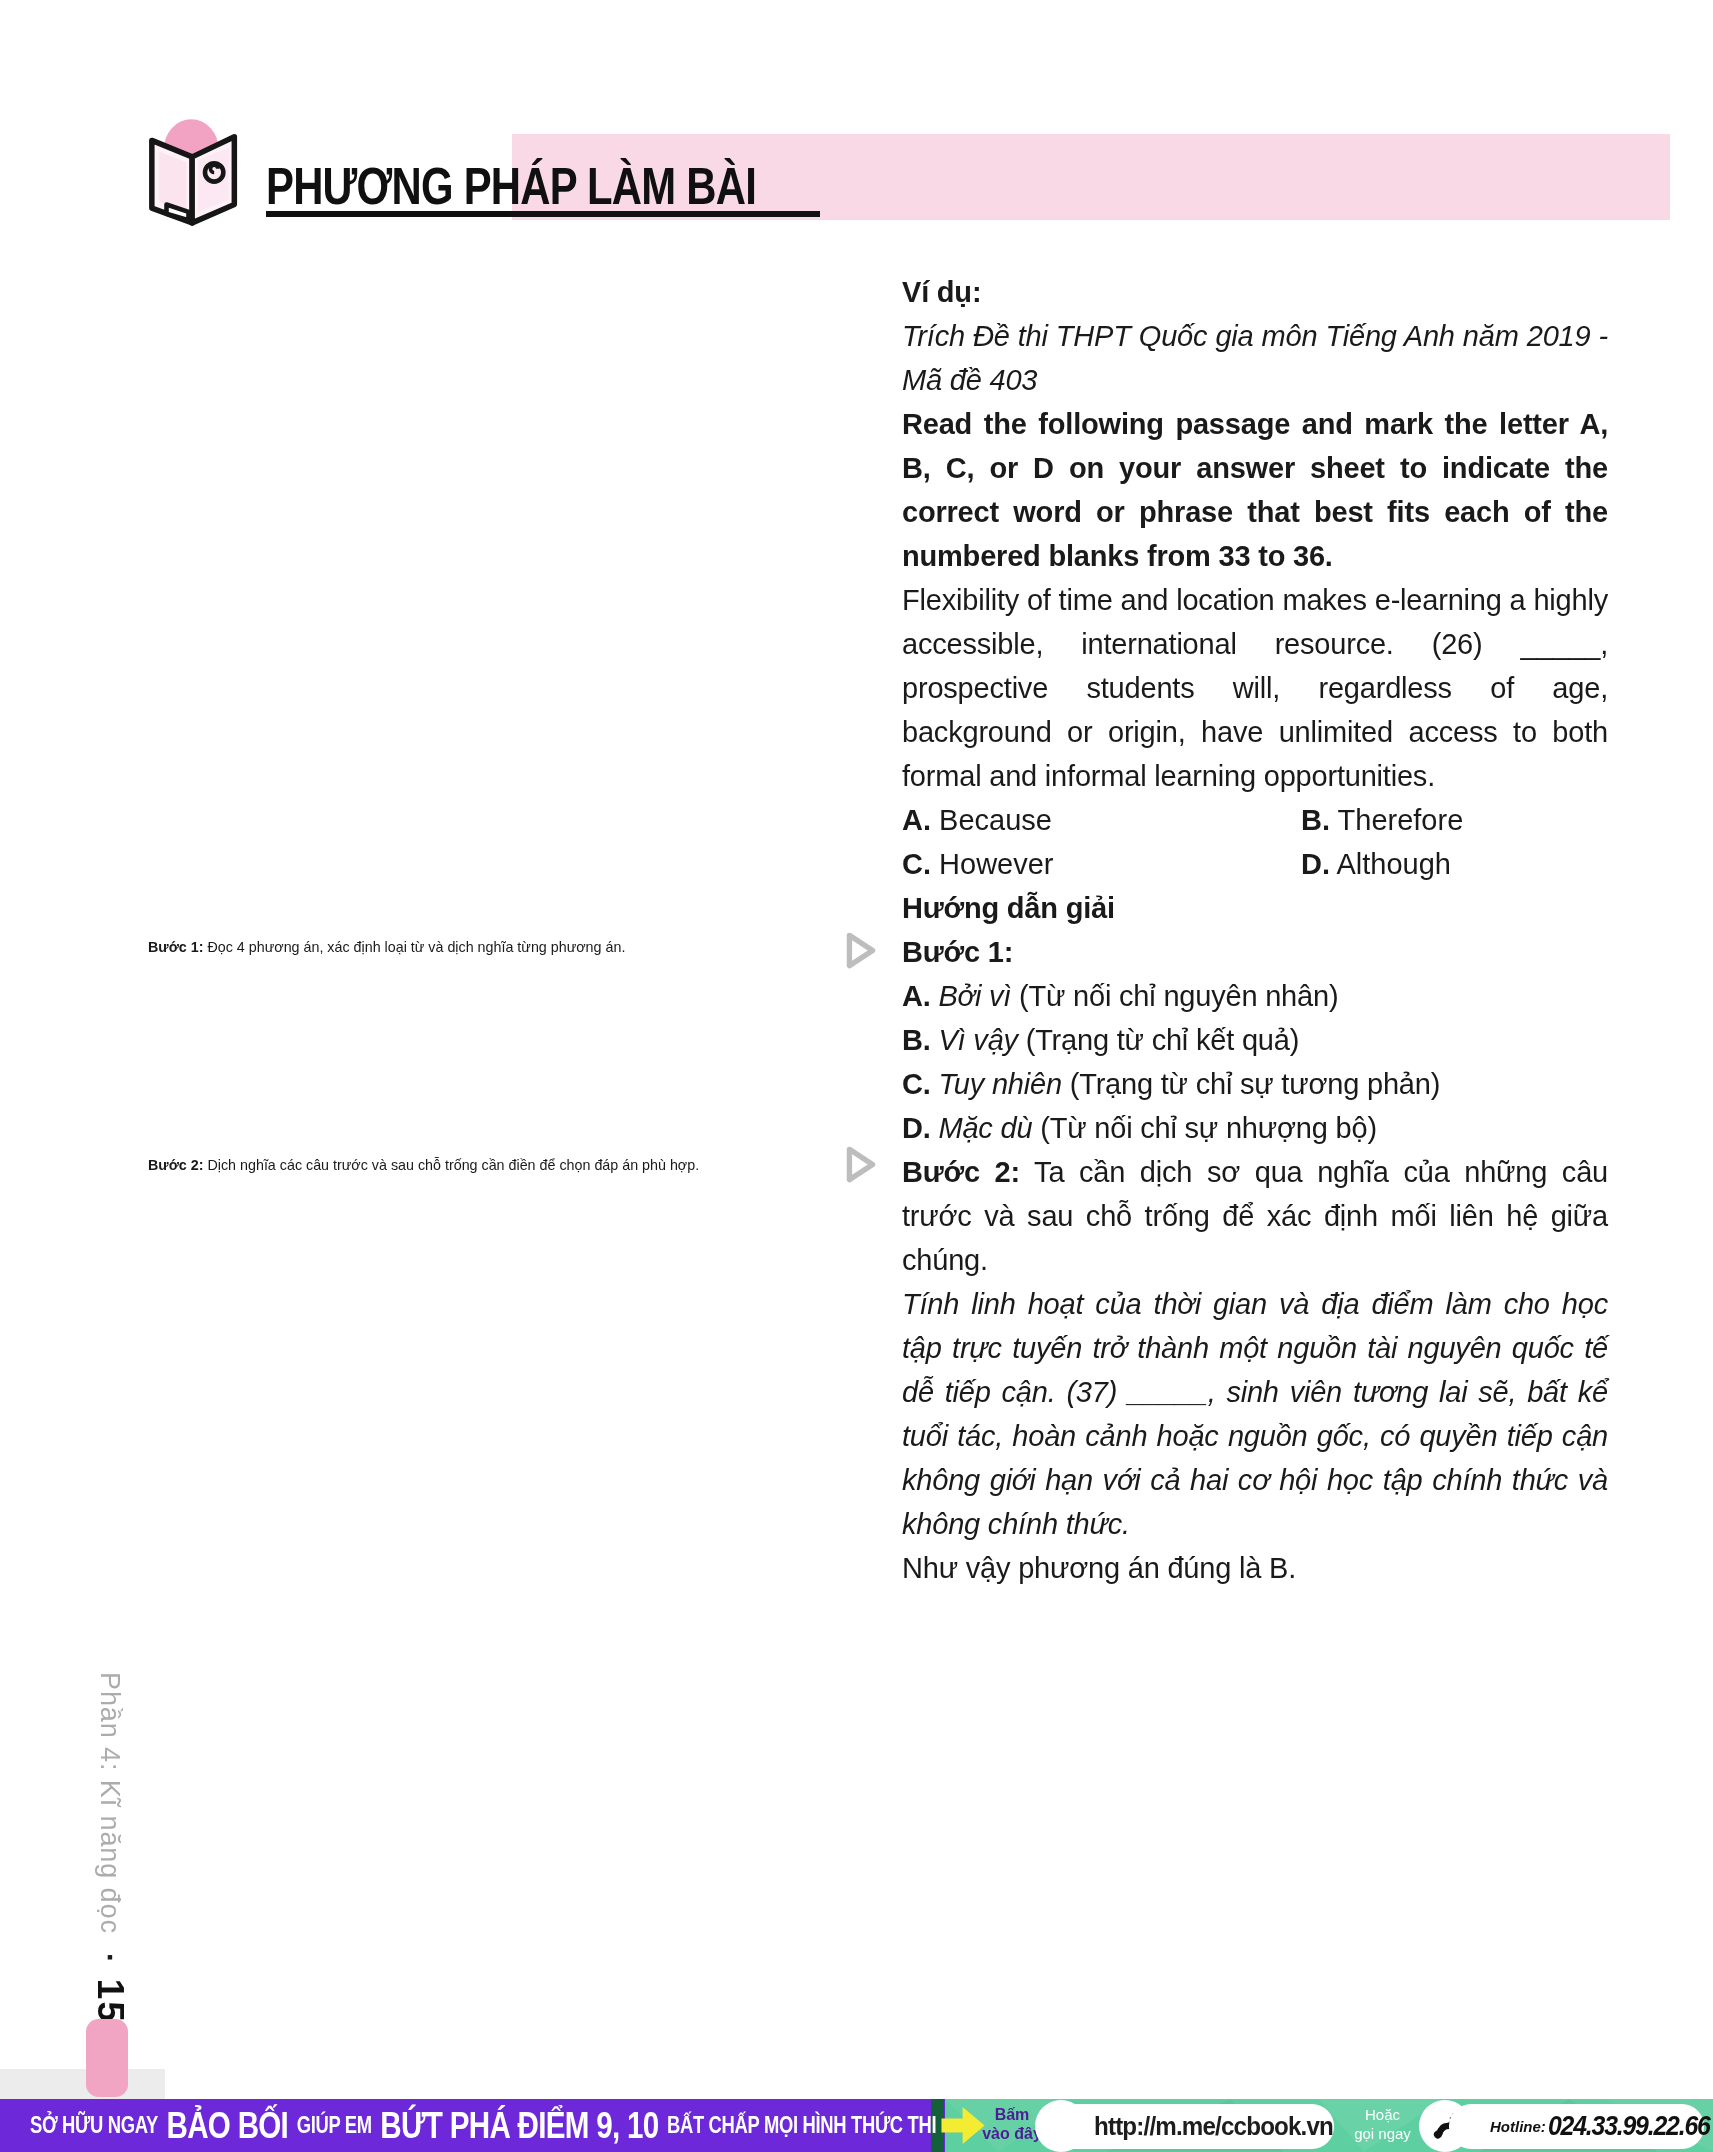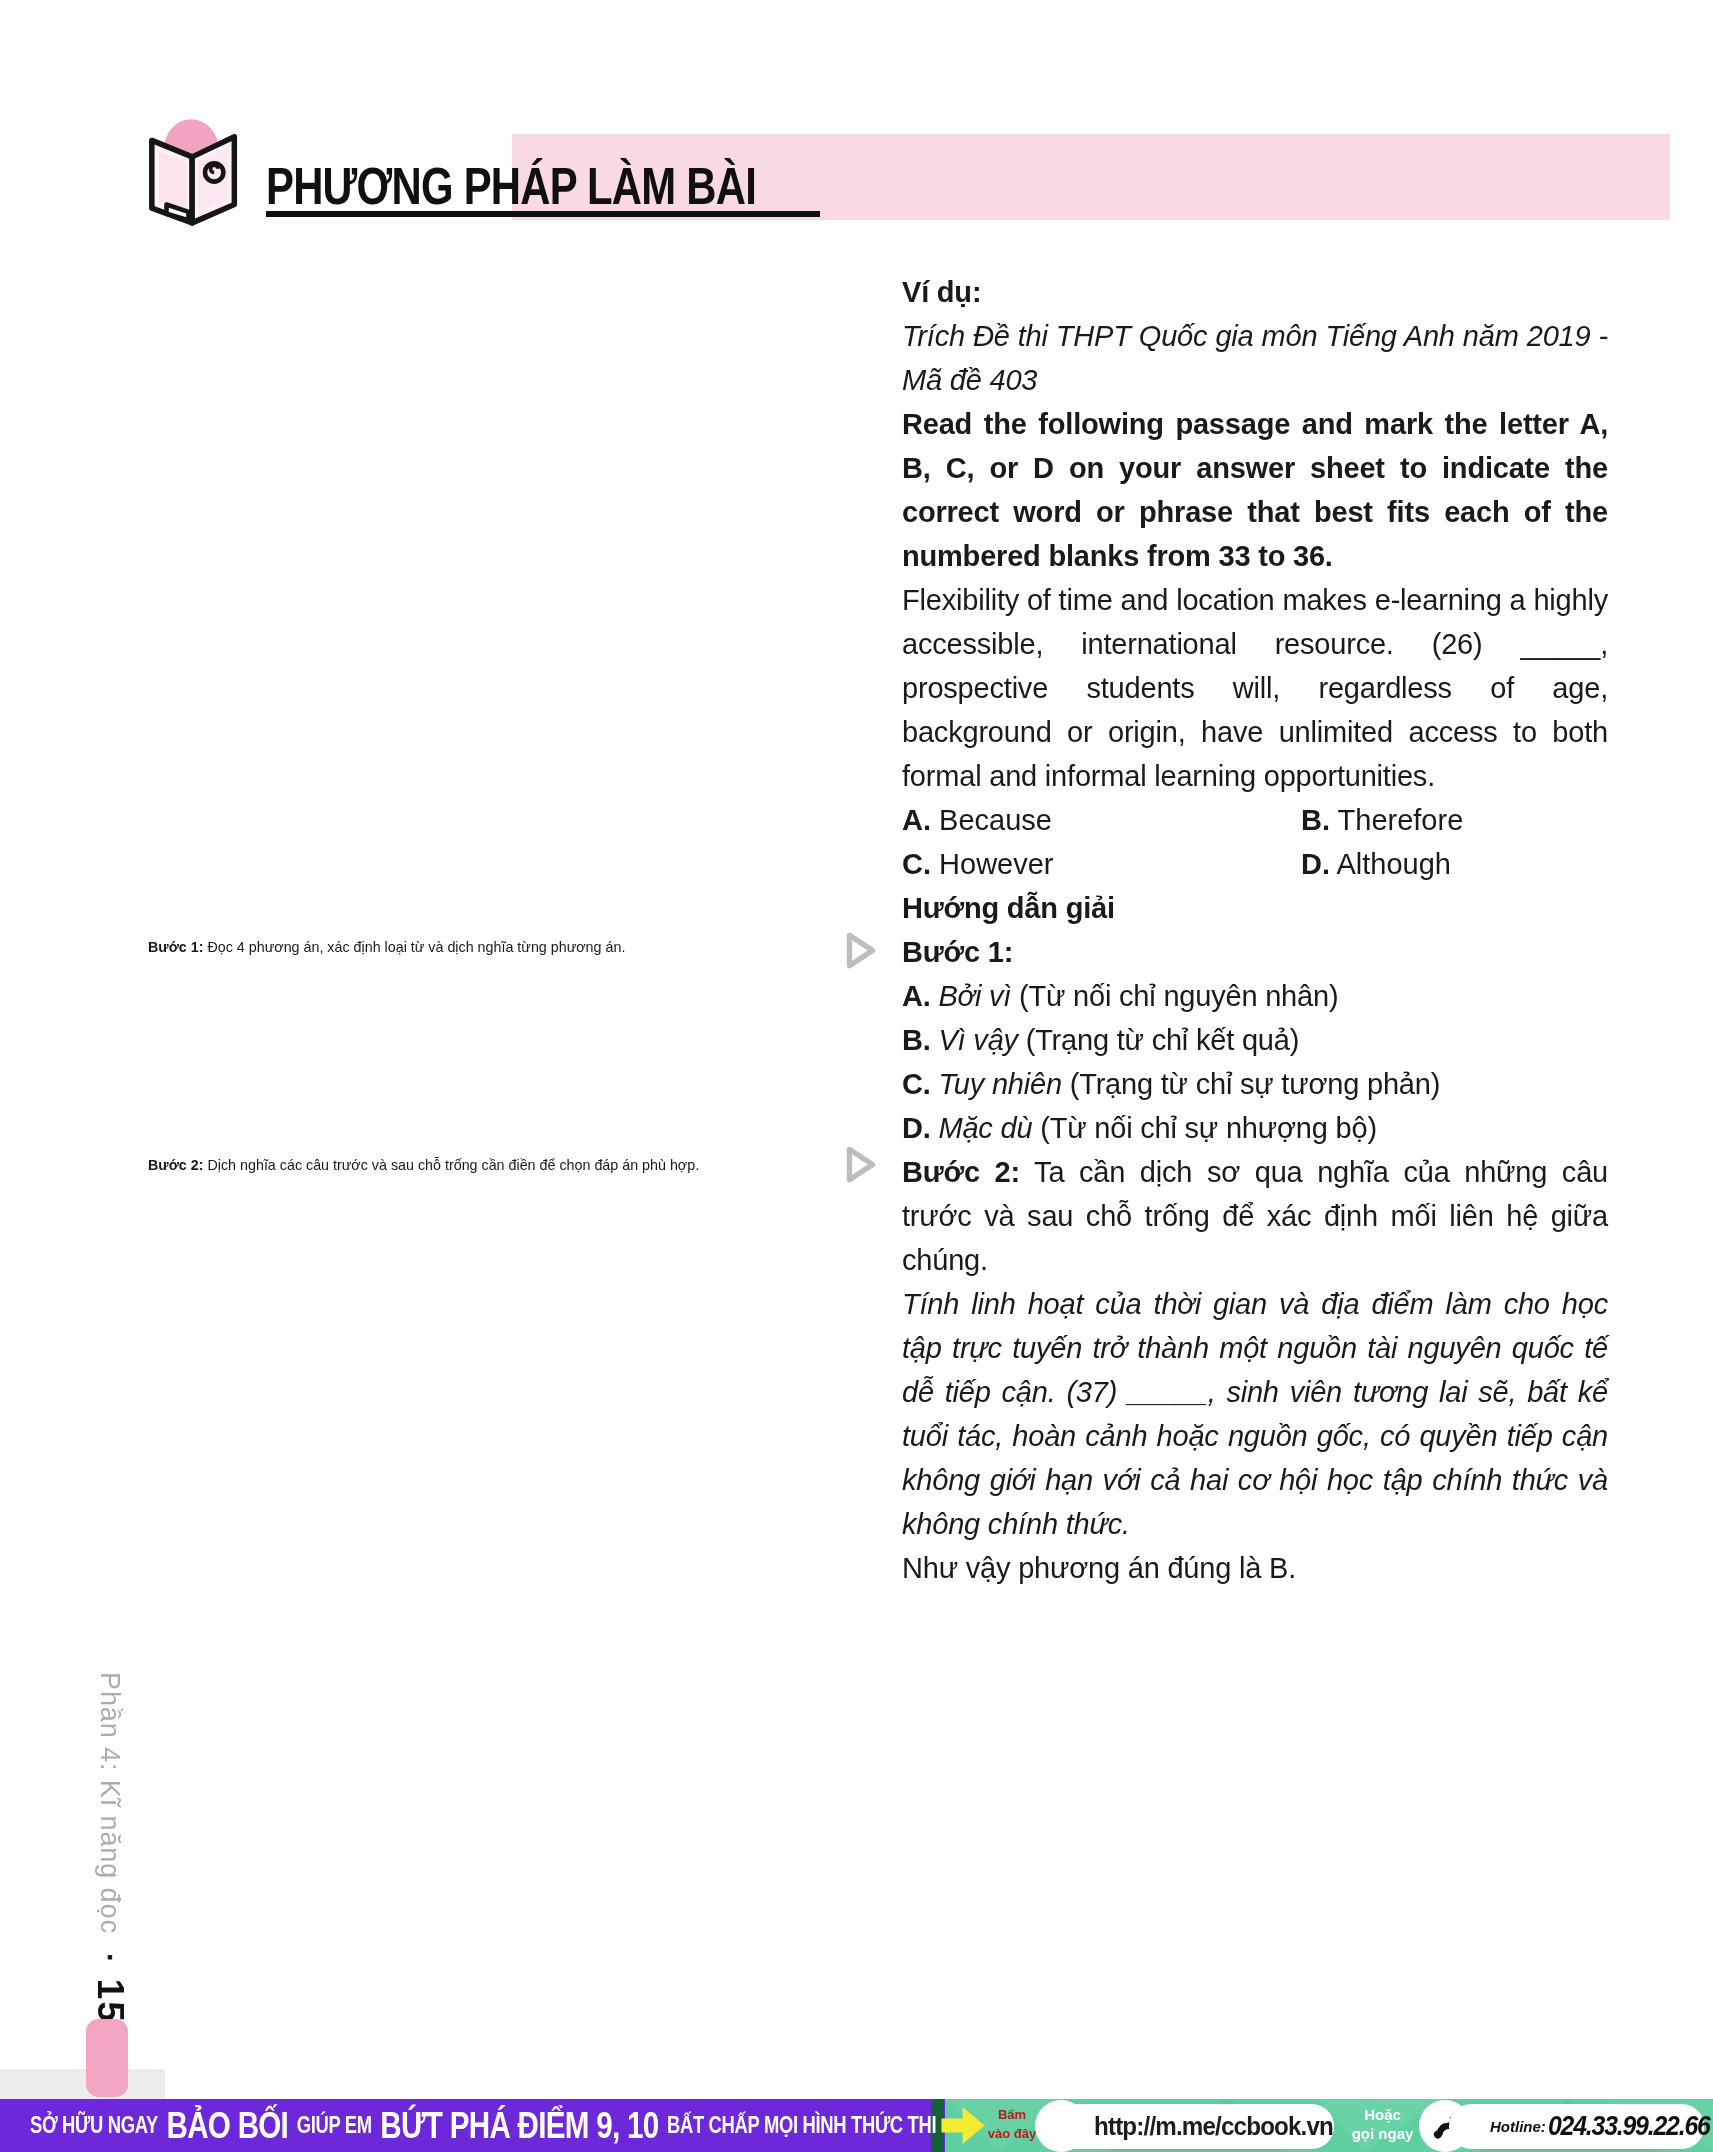--- a/index.html
+++ b/index.html
@@ -40,24 +40,24 @@
 
   
   .footer{position:absolute;left:0;top:2099px;width:1714px;height:53px;background:#6d28d9;padding-left:8px;}
   .footer-light{position:absolute;left:945px;top:0;width:769px;height:53px;background:#5ECFA0;overflow:hidden;}
   .footer-strip{position:absolute;left:931px;top:0;width:13.4px;height:53px;background:#14603A;}
   .promo{position:absolute;left:30px;top:0;height:53px;display:flex;align-items:center;gap:10.7px;
          color:#fff;white-space:nowrap;transform:scaleX(.8);transform-origin:left;}
   .ps{font-size:23px;font-weight:bold;letter-spacing:-0.4px;}
   .pl{font-size:37px;font-weight:900;letter-spacing:-0.9px;}
   .yellow-arrow{position:absolute;left:941px;top:2107px;}
-  .click-here{position:absolute;left:980px;top:2106px;width:64px;text-align:center;color:#b91c1c;
-              font-size:13px;font-weight:bold;line-height:18.7px;}
+  .click-here{position:absolute;left:980px;top:2106px;width:64px;text-align:center;color:#4c1d95;
+              font-size:16px;font-weight:bold;line-height:18.7px;}
   .or-call{position:absolute;left:1346px;top:2106px;width:73px;text-align:center;color:#fff;
-           font-size:15px;font-weight:bold;line-height:18.7px;}
+           font-size:15px;font-weight:normal;line-height:18.7px;}
   .white-pill{position:absolute;top:2104px;height:45px;background:#fff;border-radius:22px;
               display:flex;align-items:center;}
   .pill-msg{left:1044px;width:290px;padding-left:50px;box-sizing:border-box;}
   .pill-hot{left:1449px;width:255px;padding-left:41px;box-sizing:border-box;font-style:italic;}
   .msg-url{font-size:26px;font-weight:bold;color:#1d1d1d;letter-spacing:-0.9px;
            transform:scaleX(.93);transform-origin:left;white-space:nowrap;}
   .hot-label{font-size:15px;font-weight:bold;color:#111;margin-right:1.8px;}
   .hot-number{font-size:27px;font-weight:bold;color:#111;letter-spacing:-1.3px;
               transform:scaleX(.92);transform-origin:left;white-space:nowrap;}
   .icon-circle{position:absolute;top:2100px;width:52px;height:52px;border-radius:50%;background:#fff;

